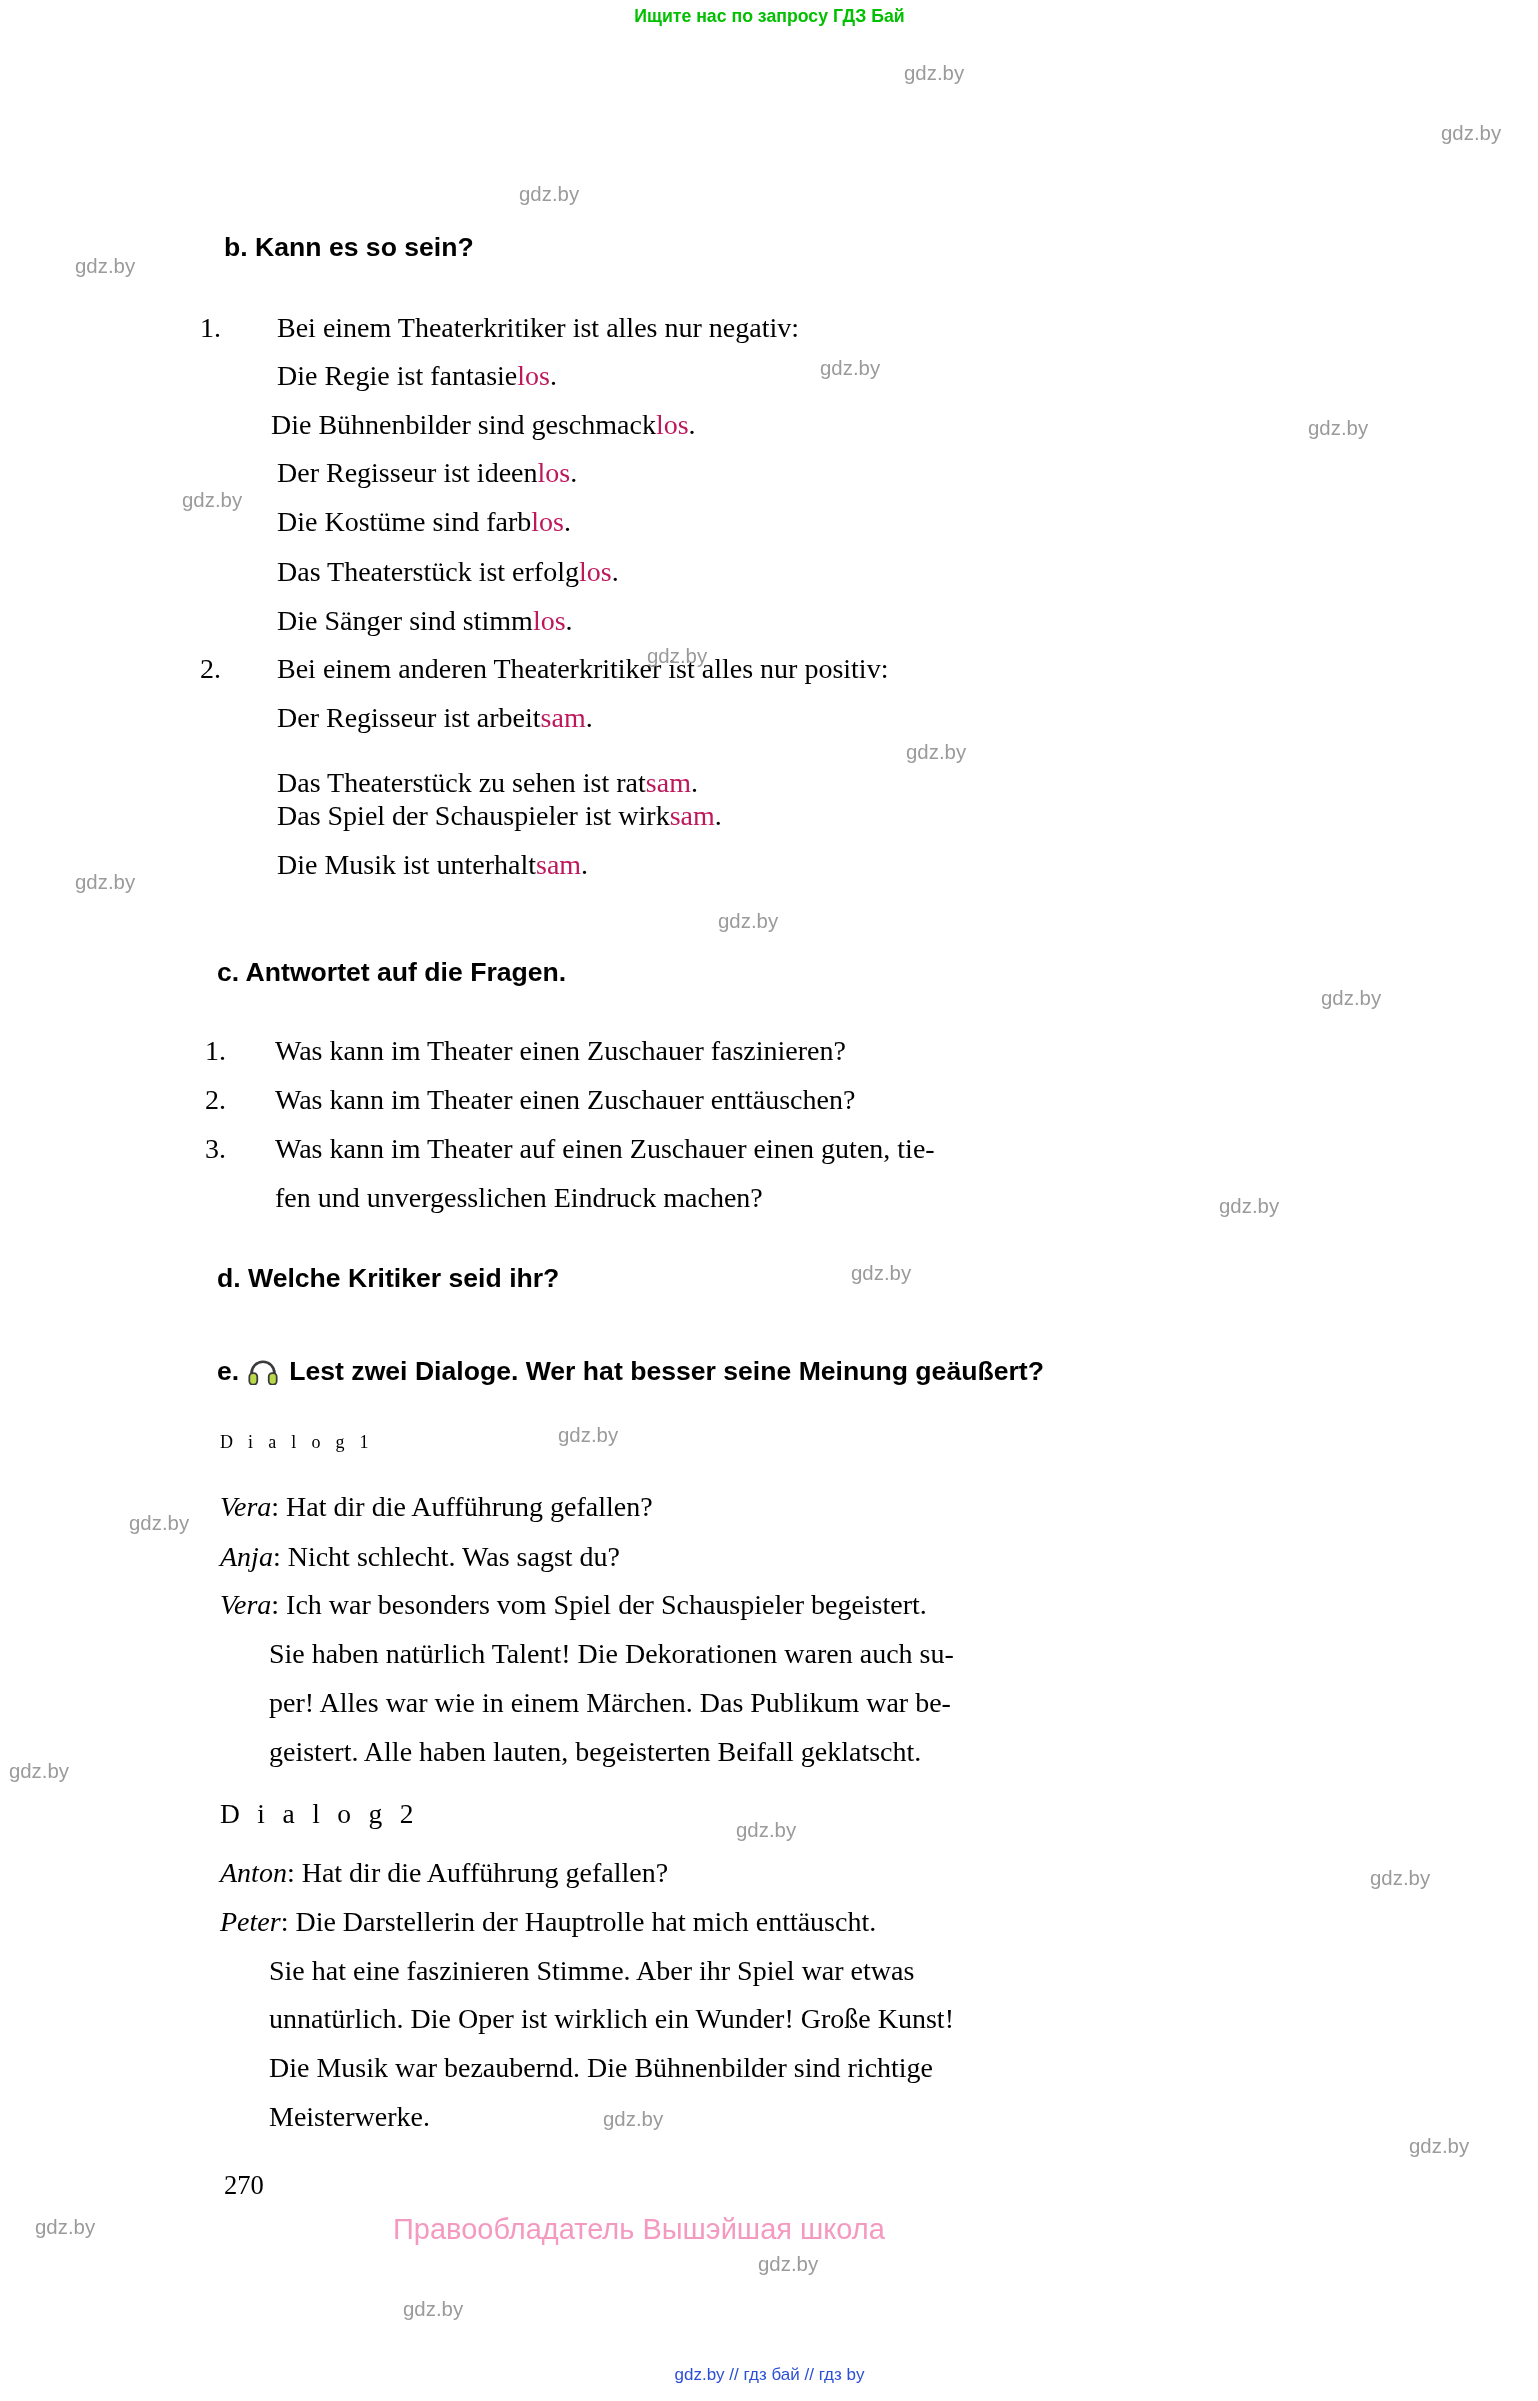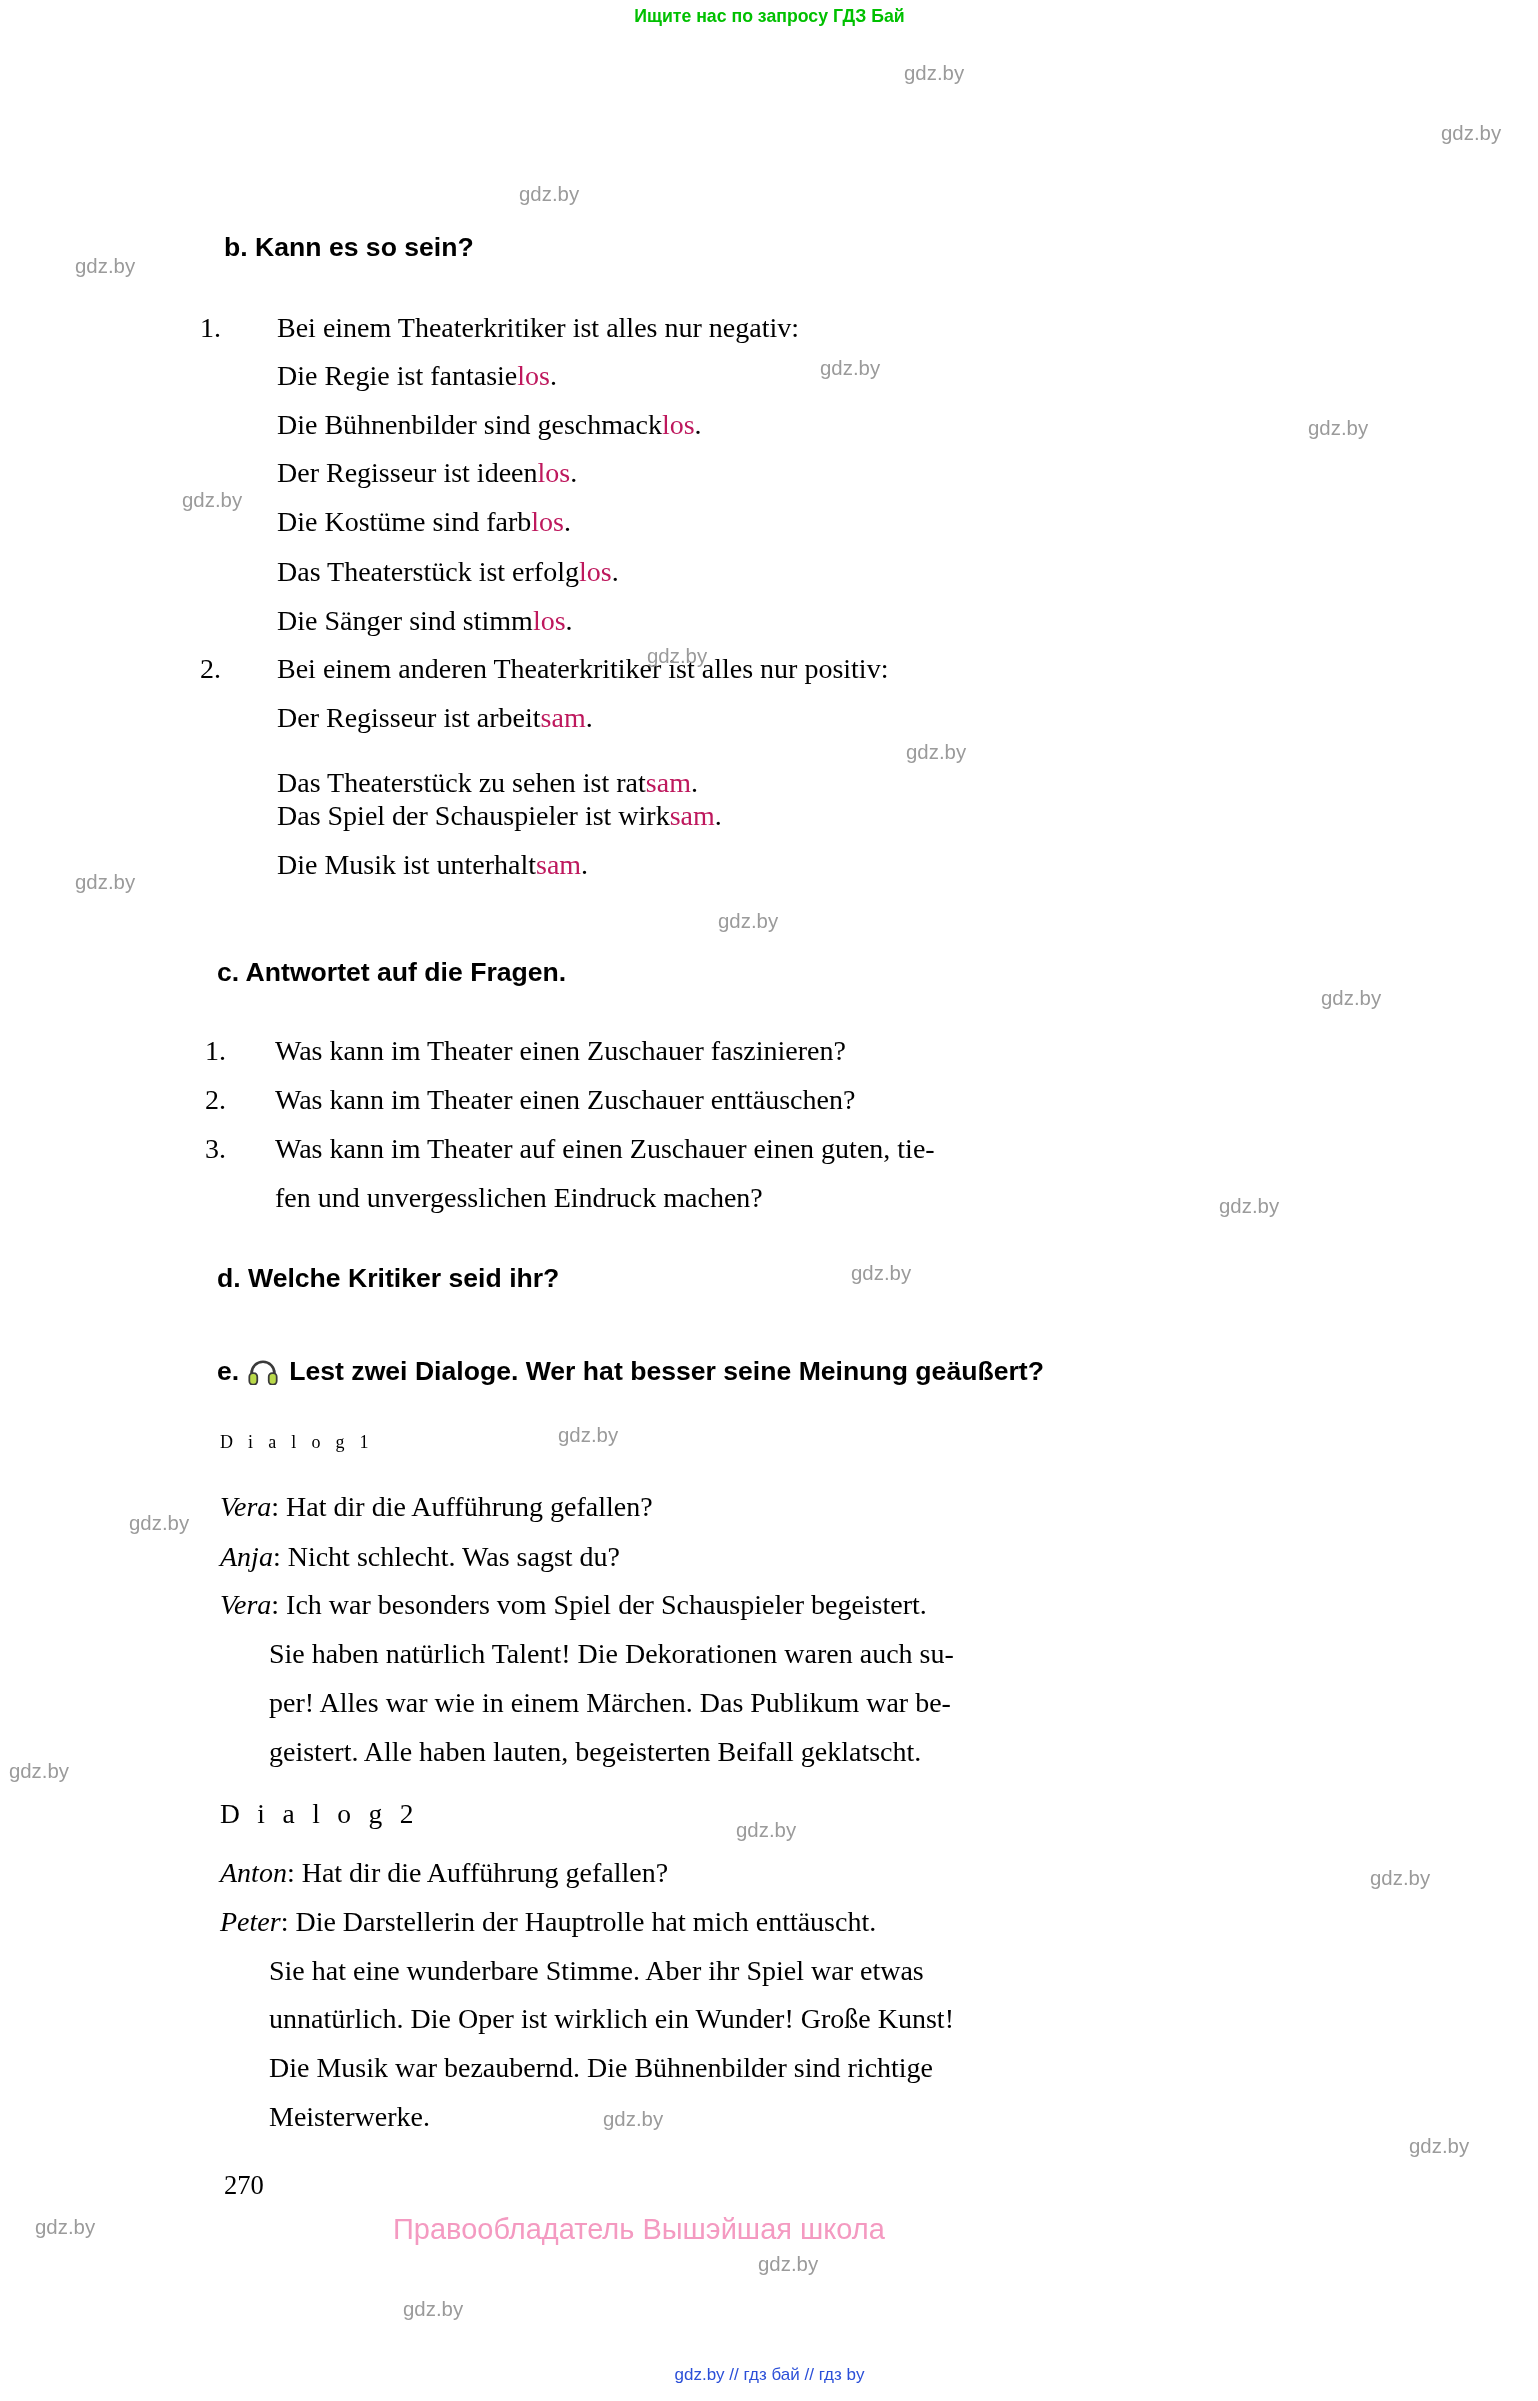--- a/index.html
+++ b/index.html
@@ -126,21 +126,21 @@
 
   <div class="content">
 
     <div class="heading" style="left:224px; top:232px;text-align:center;">b. Kann es so sein?</div>
 
     <div class="num" style="left:186px; top:312px;">1.</div>
     <div class="serif-line" style="left:277px; top:312px;"><span>Bei einem Theaterkritiker ist alles nur negativ:</span></div>
 
     <div class="serif-line" style="left:277px; top:360px;"><span>Die Regie ist fantasie</span><span class="pink">los</span><span>.</span></div>
 
-    <div class="serif-line" style="left:277px; top:409px;"><span>Die Bühnenbilder sind geschmack</span><span class="pink">los</span><span>.</span></div>
+    <div class="serif-line" style="left:271px; top:409px;"><span>Die Bühnenbilder sind geschmack</span><span class="pink">los</span><span>.</span></div>
 
     <div class="serif-line" style="left:277px; top:457px;"><span>Der Regisseur ist ideen</span><span class="pink">los</span><span>.</span></div>
 
     <div class="serif-line" style="left:277px; top:506px;font-family:Liberation Serif, serif;"><span>Die Kostüme sind farb</span><span class="pink">los</span><span>.</span></div>
 
     <div class="serif-line" style="left:277px; top:556px;"><span>Das Theaterstück ist erfolg</span><span class="pink">los</span><span>.</span></div>
 
     <div class="serif-line" style="left:277px; top:605px;"><span>Die Sänger sind stimm</span><span class="pink">los</span><span>.</span></div>
 
     <div class="num" style="left:186px; top:653px;">2.</div>
@@ -191,21 +191,21 @@
     <div class="serif-line" style="left:269px; top:1638px;">Sie haben natürlich Talent! Die Dekorationen waren auch su-</div>
     <div class="serif-line" style="left:269px; top:1687px;">per! Alles war wie in einem Märchen. Das Publikum war be-</div>
     <div class="serif-line" style="left:269px; top:1736px;">geistert. Alle haben lauten, begeisterten Beifall geklatscht.</div>
 
     <div class="serif-line spaced" style="left:220px; top:1798px; font-size:27.5px;">D i a l o g   2</div>
 
     <div class="serif-line" style="left:220px; top:1857px;"><span class="speaker">Anton</span><span>: Hat dir die Aufführung gefallen?</span></div>
 
     <div class="justified" style="left:220px; top:1906px; width:1192px;"><span class="speaker">Peter</span><span>: Die Darstellerin der Hauptrolle hat mich enttäuscht.</span></div>
 
-    <div class="justified" style="left:269px; top:1955px; width:1144px;">Sie hat eine wunderbare Stimme. Aber ihr Spiel war etwas</div>
+    <div class="justified" style="left:269px; top:1955px; width:1144px;">Sie hat eine faszinieren Stimme. Aber ihr Spiel war etwas</div>
     <div class="justified" style="left:269px; top:2003px; width:1144px;">unnatürlich. Die Oper ist wirklich ein Wunder! Große Kunst!</div>
     <div class="justified" style="left:269px; top:2052px; width:1144px;">Die Musik war bezaubernd. Die Bühnenbilder sind richtige</div>
     <div class="serif-line" style="left:269px; top:2101px;">Meisterwerke.</div>
 
     <div class="pagenum">270</div>
     <div class="copyright">Правообладатель Вышэйшая школа</div>
   </div>
 
   <div id="watermarks">
       <div class="wm" style="left: 904px; top: 62px;">gdz.by</div>

